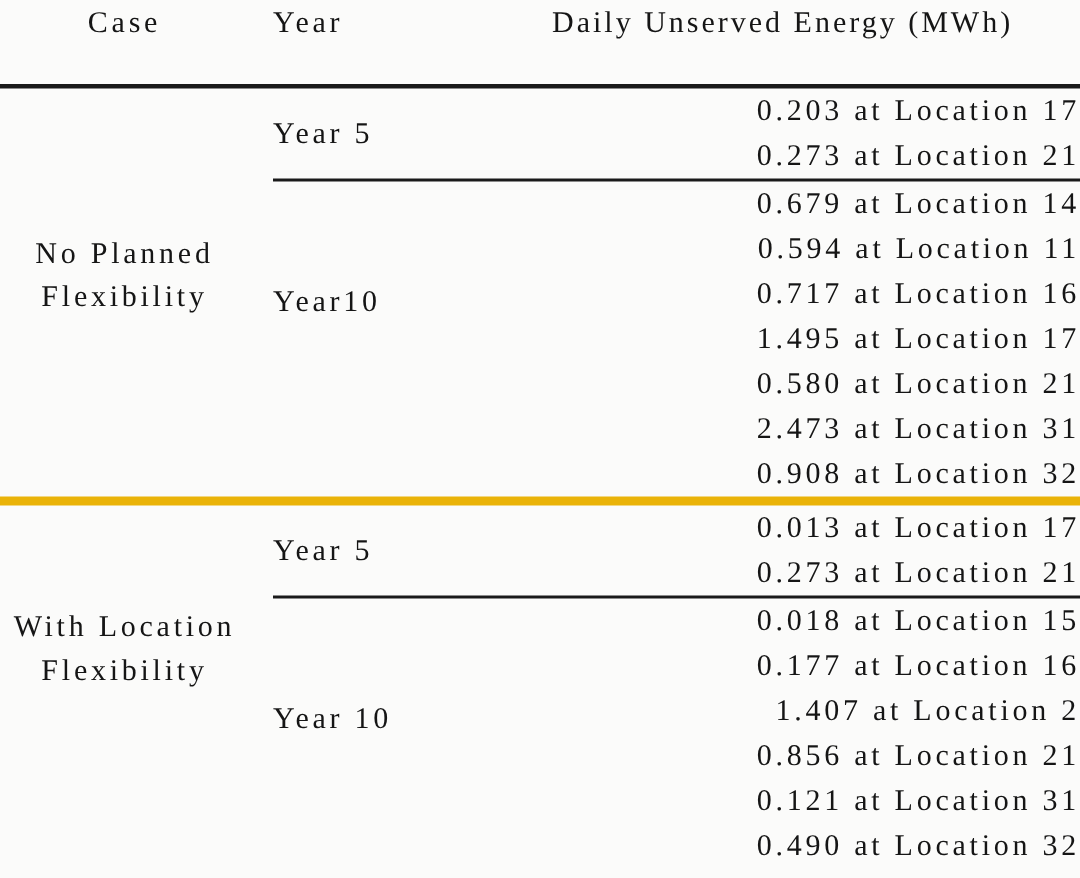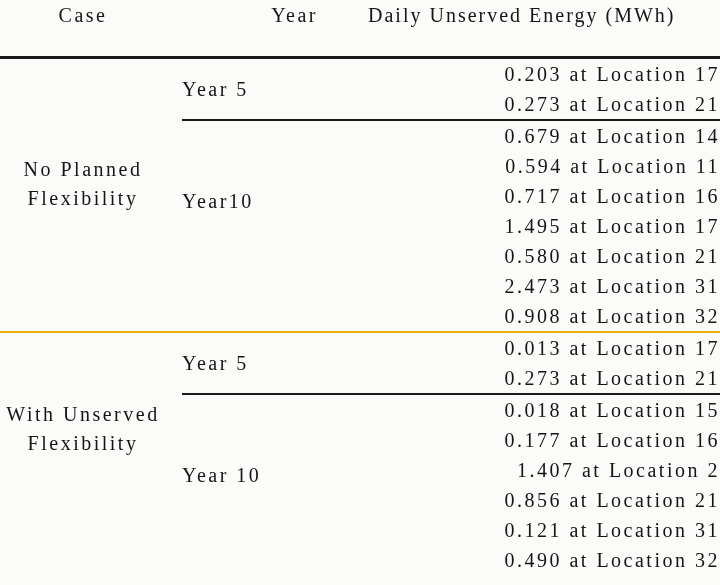--- a/index.html
+++ b/index.html
@@ -28,41 +28,41 @@
   thead th {
     font-weight: normal;
     vertical-align: top;
     height: 54px;
     padding: 2px 0 0 0;
     border-bottom: 3px solid #1a1a1a;
     line-height: 26px;
     white-space: nowrap;
   }
   th.h-case { text-align: center; padding-right: 16px; }
-  th.h-year { text-align: right; }
+  th.h-year { text-align: left; }
   th.h-val  { text-align: left; padding-left: 50px; letter-spacing: 2px; overflow: visible; }
 
   tbody tr { height: 30px; }
   tbody td {
     padding: 0;
     line-height: 30px;
     vertical-align: middle;
     white-space: nowrap;
   }
   td.case {
     text-align: center;
     padding-right: 16px;
     line-height: 29px;
   }
   td.year { text-align: left; }
   td.val  { text-align: right; padding-left: 84px; }
 
   
   .pline { border-bottom: 2px solid #1a1a1a; }  
-  .fline { border-bottom: 2px solid #eab308; }  
+  .fline { border-bottom: 6px solid #eab308; }  
 
   
   .pb20 { padding-bottom: 20px; }
   .pb22 { padding-bottom: 22px; }
   .pb50 { padding-bottom: 50px; }
 </style>
 </head>
 <body>
 
 <table class="results">
@@ -109,21 +109,21 @@
     </tr>
     <tr>
       <td class="val">2.473 at Location 31</td>
     </tr>
     <tr>
       <td class="val fline">0.908 at Location 32</td>
     </tr>
 
     <tr>
       <td class="case pb50" rowspan="8">
-        <div>With Unserved</div>
+        <div>With Location</div>
         <div>Flexibility</div>
       </td>
       <td class="year pline" rowspan="2">Year 5</td>
       <td class="val">0.013 at Location 17</td>
     </tr>
     <tr>
       <td class="val pline">0.273 at Location 21</td>
     </tr>
     <tr>
       <td class="year pb20" rowspan="6">Year 10</td>

